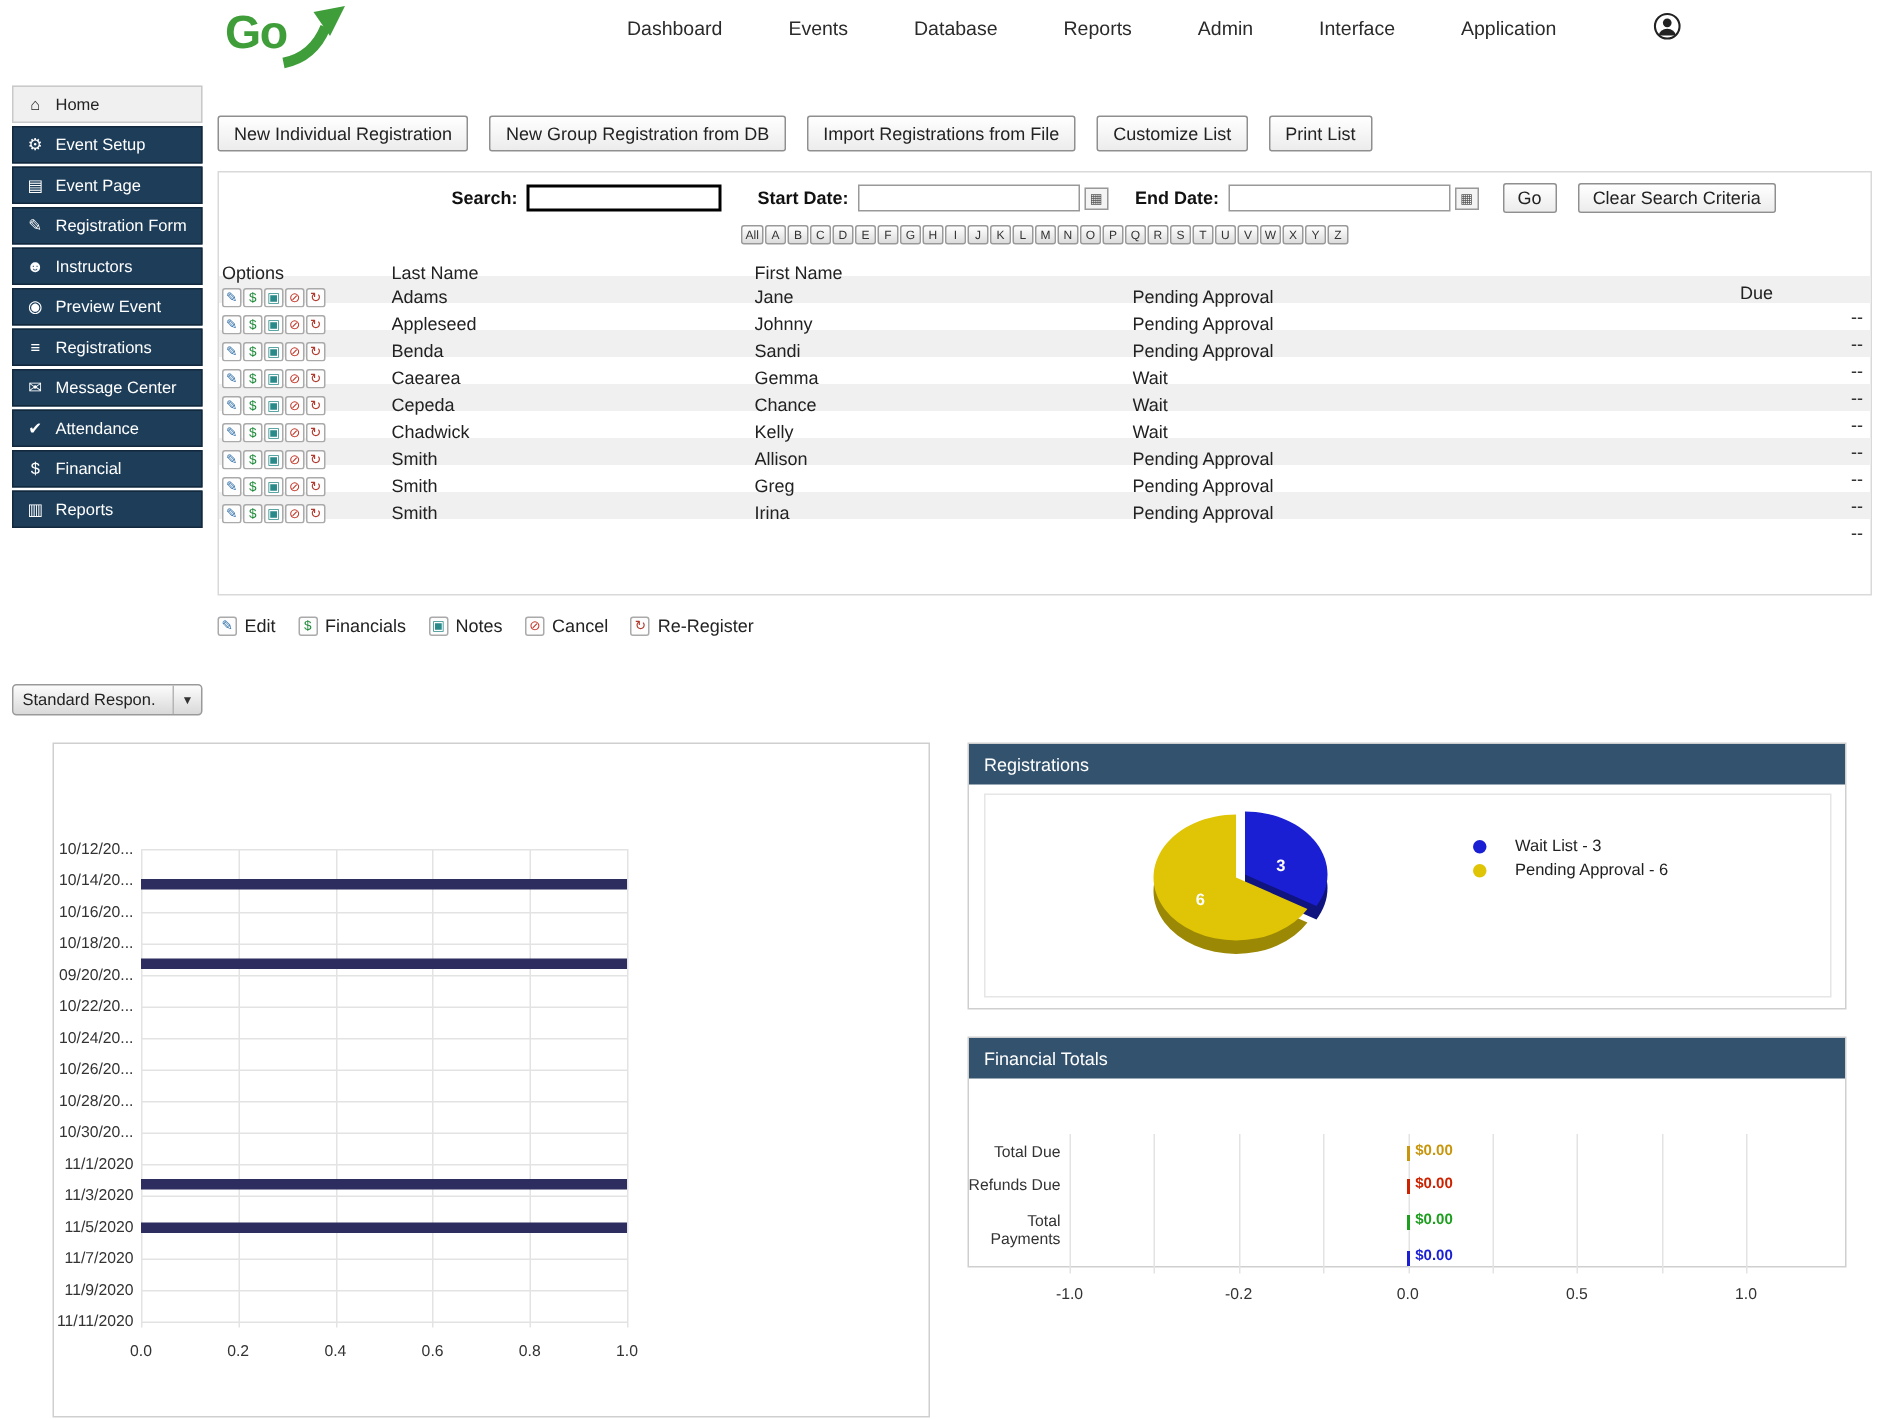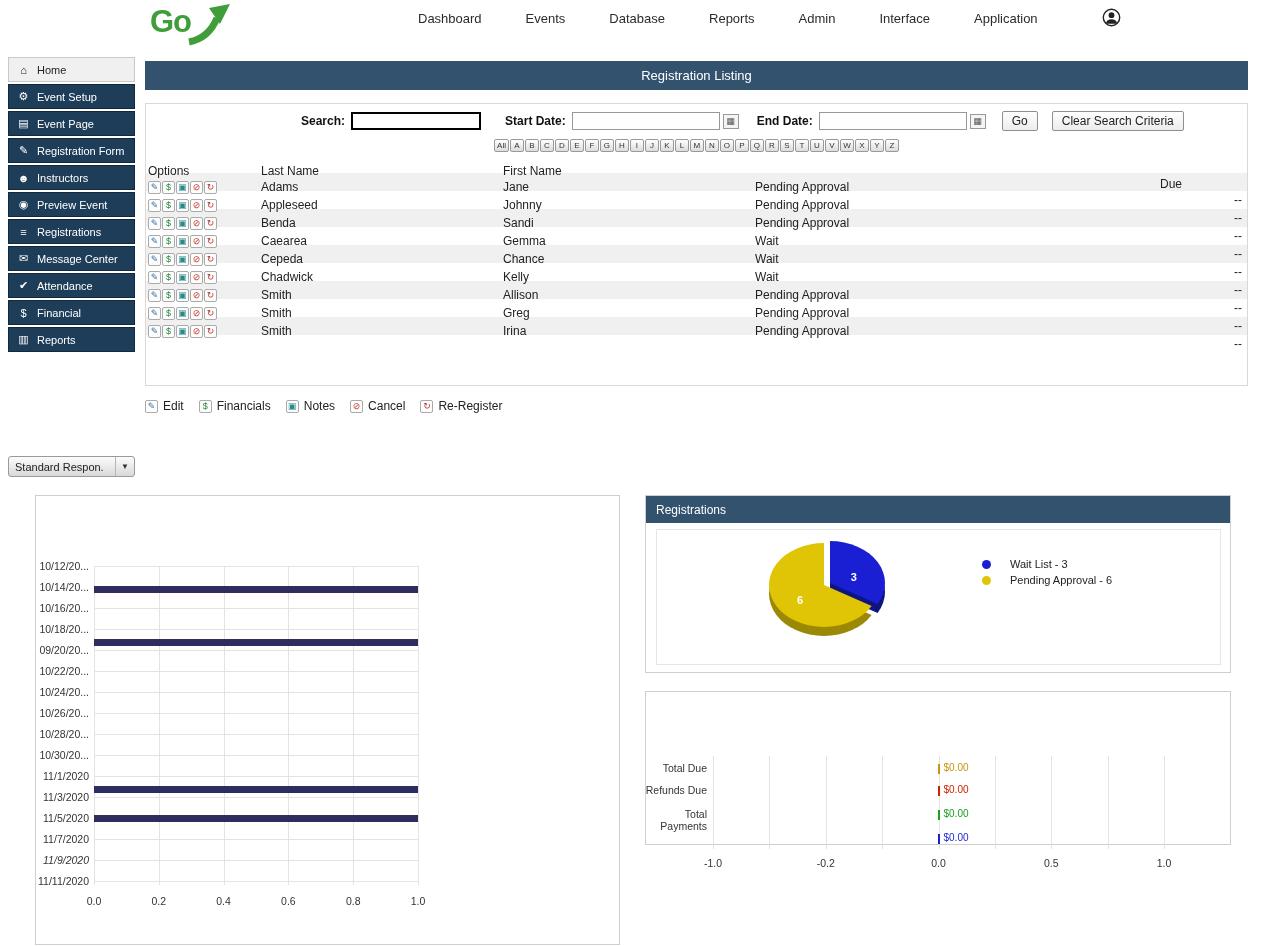--- a/index.html
+++ b/index.html
@@ -70,21 +70,21 @@
   .reg-inner { position:absolute; left:10px; top:33px; width:565px; height:136px; border:1px solid #e6e6e6; }
   .pie-svg { position:absolute; left:85px; top:5px; }
   .pie-legend { position:absolute; left:325px; top:28px; font-size:11px; }
   .pleg-item { display:flex; align-items:center; gap:19px; margin-bottom:4px; }
   .pleg-dot { width:9px; height:9px; border-radius:50%; display:inline-block; }
 
   .fin-inner { position:absolute; left:10px; top:33px; width:565px; height:115px; }
   .fin-plot { position:absolute; left:57px; top:31px; width:451px; height:93px; }
   .fin-label { position:absolute; left:-72px; width:66px; text-align:right; font-size:10.5px; color:#333; line-height:12px; }
   .fin-tick { position:absolute; width:2px; height:10px; }
-  .fin-value { position:absolute; font-size:10px; font-weight:normal; }
+  .fin-value { position:absolute; font-size:10px; font-weight:bold; }
 </style>
 </head>
 <body>
 
 <div class="topbar">
   <div class="logo">
     <span class="logo-go">Go</span>
     <svg class="logo-swoosh" width="44" height="42" viewBox="0 0 44 42">
       <path d="M2,38 Q22,34 30,14" fill="none" stroke="#3f9e3a" stroke-width="7"></path>
       <polygon points="22,4 43,0 33,20" fill="#3f9e3a"></polygon>
@@ -149,21 +149,27 @@
       <span class="sb-icon">$</span>
       <span class="sb-label">Financial</span>
     </div>
     <div class="sb-item">
       <span class="sb-icon">▥</span>
       <span class="sb-label">Reports</span>
     </div>
   </div>
 
 <div class="main">
-  <div class="page-titlebar">Registration Listing</div>
+  <div class="toolbar">
+      <button class="btn">New Individual Registration</button>
+      <button class="btn">New Group Registration from DB</button>
+      <button class="btn">Import Registrations from File</button>
+      <button class="btn">Customize List</button>
+      <button class="btn">Print List</button>
+    </div>
 
   <div class="table-wrap">
     <div class="search-row">
       <label>Search:</label>
       <input class="search-input" value="" style="">
       <label style="margin-left:24px">Start Date:</label>
       <input class="date-input" value="" style="">
       <span class="cal-btn">▦</span>
       <label style="margin-left:18px">End Date:</label>
       <input class="date-input" value="" style="">
@@ -328,21 +334,21 @@
       <div class="ylab" style="top: 183px;">10/30/20...</div>
       <div class="hgrid" style="top: 210px; width: 324px;"></div>
       <div class="ylab" style="top: 204px;">11/1/2020</div>
       <div class="hgrid" style="top: 231px; width: 324px;"></div>
       <div class="ylab" style="top: 225px;">11/3/2020</div>
       <div class="hgrid" style="top: 252px; width: 324px;"></div>
       <div class="ylab" style="top: 246px;">11/5/2020</div>
       <div class="hgrid" style="top: 273px; width: 324px;"></div>
       <div class="ylab" style="top: 267px;">11/7/2020</div>
       <div class="hgrid" style="top: 294px; width: 324px;"></div>
-      <div class="ylab" style="top: 288px; font-style: italic;">11/9/2020</div>
+      <div class="ylab" style="top: 288px;">11/9/2020</div>
       <div class="hgrid" style="top: 315px; width: 324px;"></div>
       <div class="ylab" style="top: 309px;">11/11/2020</div>
       <div class="vgrid" style="left: 0px; height: 319px;"></div>
       <div class="xlab" style="left: -15px; top: 329px;">0.0</div>
       <div class="vgrid" style="left: 64.8px; height: 319px;"></div>
       <div class="xlab" style="left: 49.8px; top: 329px;">0.2</div>
       <div class="vgrid" style="left: 129.6px; height: 319px;"></div>
       <div class="xlab" style="left: 114.6px; top: 329px;">0.4</div>
       <div class="vgrid" style="left: 194.4px; height: 319px;"></div>
       <div class="xlab" style="left: 179.4px; top: 329px;">0.6</div>
@@ -375,20 +381,21 @@
         </div>
         <div class="pleg-item">
           <span class="pleg-dot" style="background: rgb(224, 197, 6);"></span>
           <span class="pleg-text">Pending Approval - 6</span>
         </div>
       </div>
   </div>
 </div>
 
 <div class="panel" id="fin-panel">
+  <div class="panel-title">Financial Totals</div>
   <div class="fin-inner">
     <div class="fin-plot">
         <div class="vgrid" style="left: 0px; height: 93px;"></div>
         <div class="vgrid" style="left: 56.375px; height: 93px;"></div>
         <div class="vgrid" style="left: 112.75px; height: 93px;"></div>
         <div class="vgrid" style="left: 169.125px; height: 93px;"></div>
         <div class="vgrid" style="left: 225.5px; height: 93px;"></div>
         <div class="vgrid" style="left: 281.875px; height: 93px;"></div>
         <div class="vgrid" style="left: 338.25px; height: 93px;"></div>
         <div class="vgrid" style="left: 394.625px; height: 93px;"></div>

